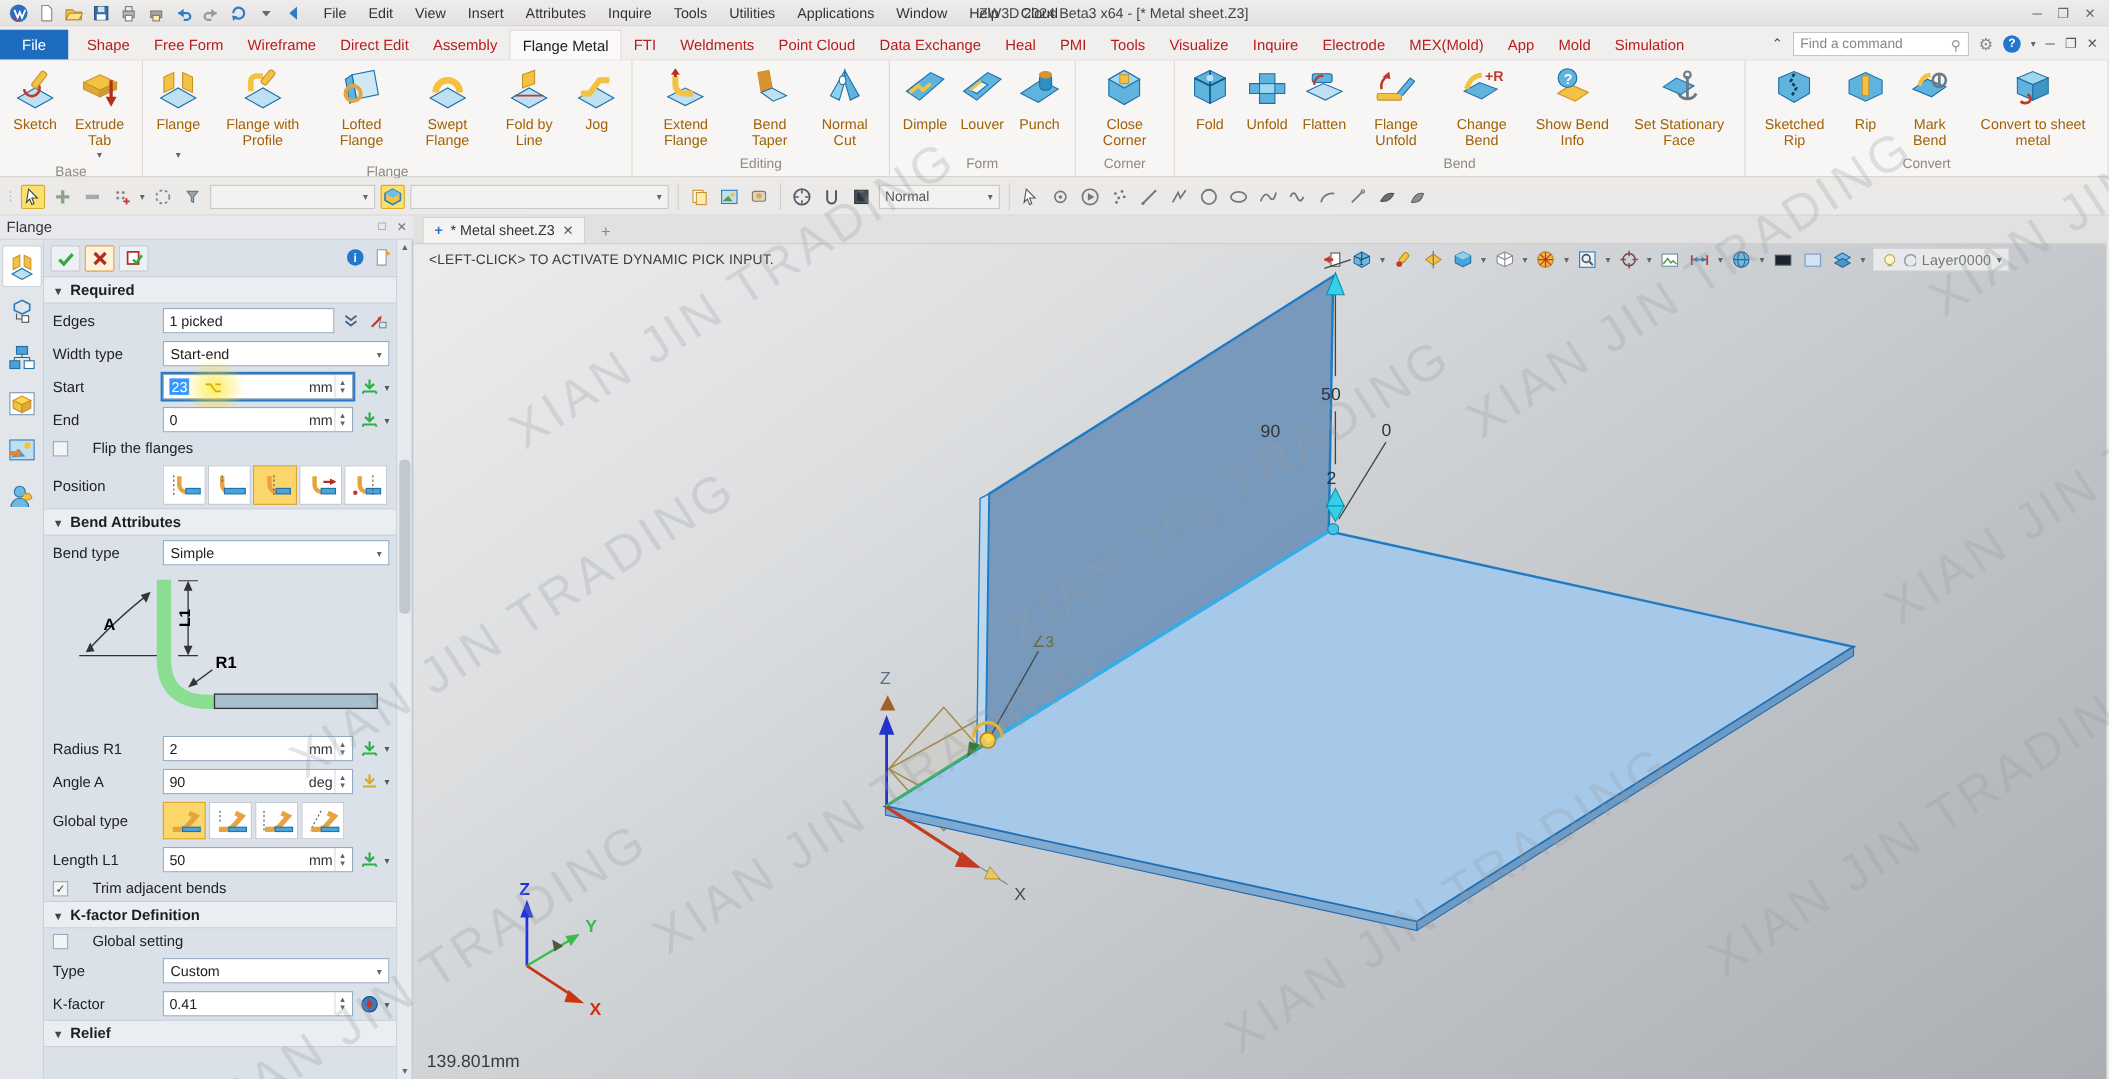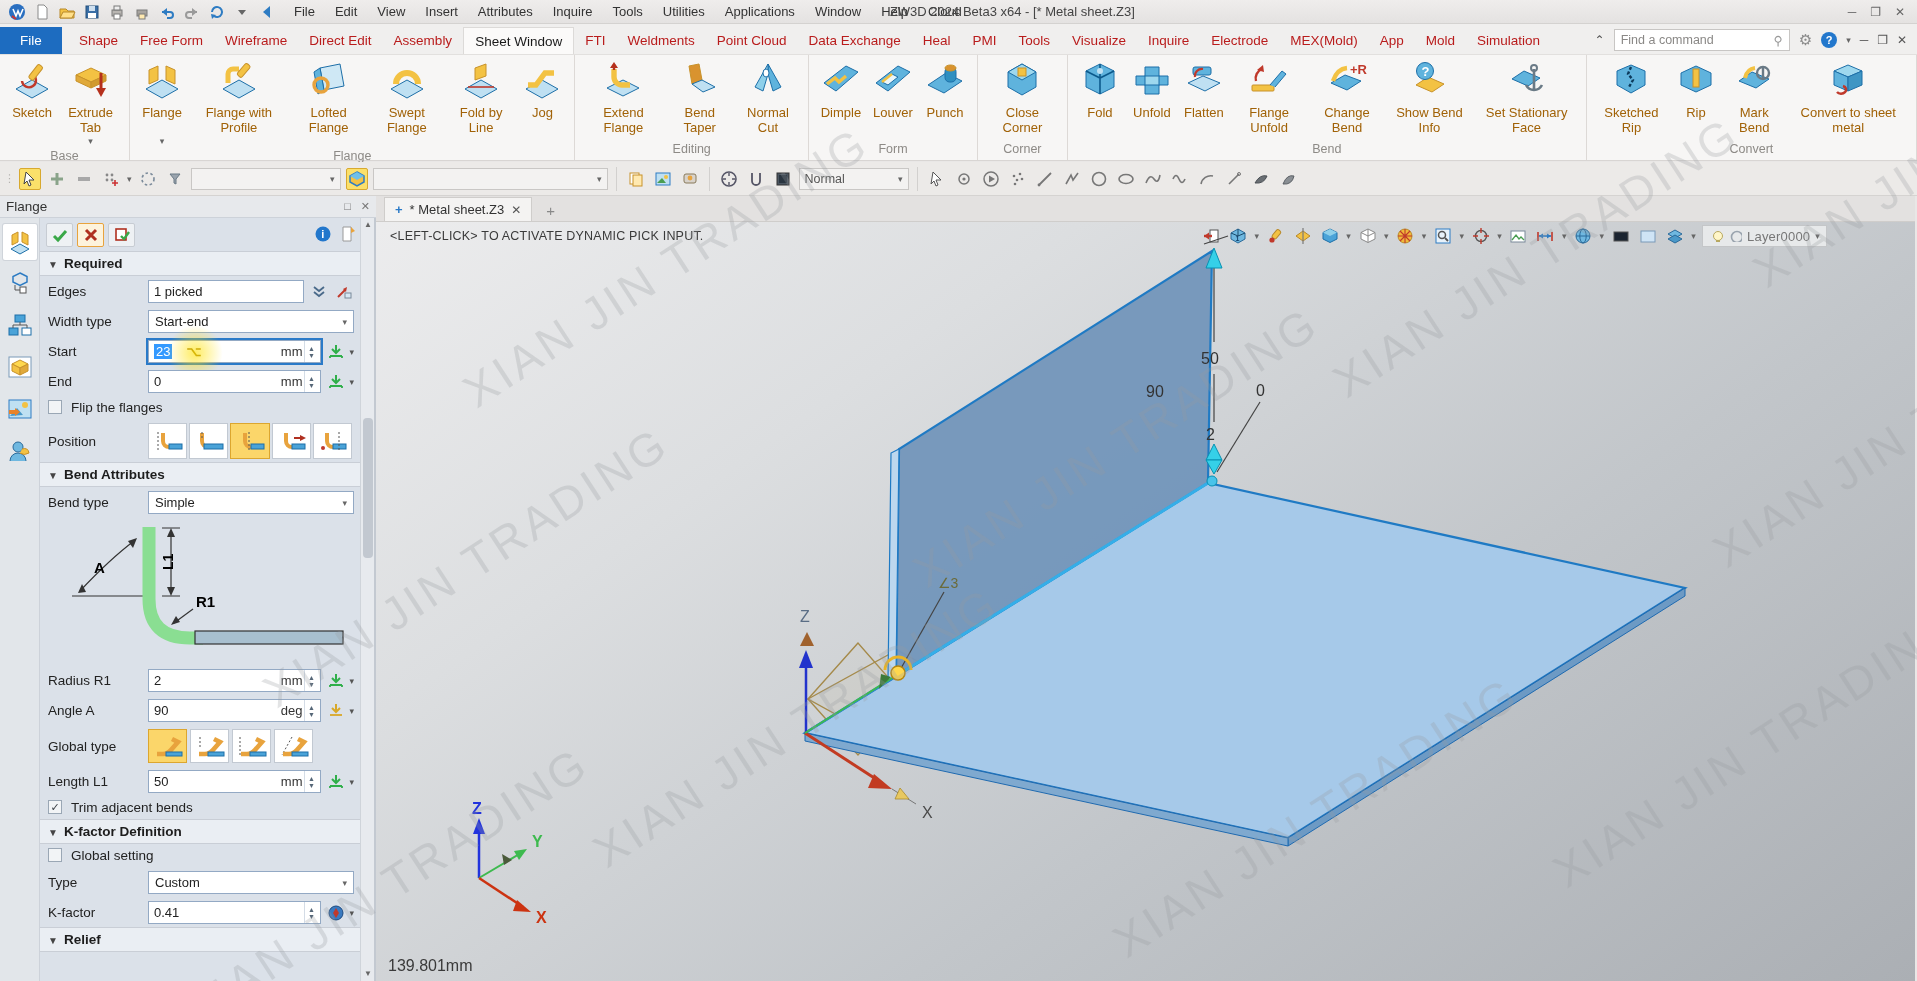--- a/index.html
+++ b/index.html
@@ -19,21 +19,21 @@
   .win-ctrls { margin-left:auto; display:flex; align-items:center; gap:14px; padding-right:12px; color:#666; font-size:12px; }
 
   
   .tabrow { position:absolute; left:0; top:24px; width:1917px; height:31px; background:#f0efee;
             display:flex; align-items:flex-end; border-bottom:1px solid #e2e0de; }
   .file-tab { width:62px; height:27px; background:#1d6cc0; color:#fff; text-align:center;
               line-height:27px; margin-right:6px; font-size:13.5px; }
   .rtab { padding:0 11px; height:27px; line-height:27px; color:#b91c1c; font-size:13.5px; white-space:nowrap; }
   .rtab.active { background:#fbfaf9; border:1px solid #dcdad8; border-bottom:none; color:#1a1a1a; }
   .tabrow-right { margin-left:auto; display:flex; align-items:center; gap:9px; padding:0 10px 3px 0; }
-  .cmd-search { width:176px; height:22px; background:#fff; border:1px solid #c8c6c4; display:flex; align-items:center;
+  .cmd-search { width:160px; height:22px; background:#fff; border:1px solid #c8c6c4; display:flex; align-items:center;
                 padding:0 6px; color:#8a8886; font-size:12.5px; justify-content:space-between; }
   .mini-ctl { color:#555; font-size:12px; }
 
   
   .ribbon { position:absolute; left:0; top:55px; width:1917px; height:106px; background:#f7f6f5;
             display:flex; border-bottom:1px solid #d8d5d3; }
   .rgroup { display:flex; flex-direction:column; border-right:1px solid #ddd9d6; }
   .rg-items { flex:1; display:flex; align-items:flex-start; padding:3px 6px 0 6px; }
   .rg-name { height:19px; line-height:17px; text-align:center; color:#8d8a86; font-size:12.5px; }
   .rbtn { display:flex; flex-direction:column; align-items:center; min-width:52px; padding:2px 5px; border-radius:2px; }
@@ -76,21 +76,21 @@
   .plab { width:100px; font-size:13.5px; color:#222; flex:none; }
   .pinput { flex:1; height:23px; background:#fff; border:1px solid #93a9c4; display:flex; align-items:center;
             padding:0 3px 0 5px; font-size:13px; position:relative; }
   .pinput .unit { margin-left:auto; color:#333; padding-right:2px; }
   .spin { width:13px; height:21px; display:flex; flex-direction:column; align-items:center; justify-content:center;
           color:#567; font-size:7px; line-height:7px; border-left:1px solid #d4dce6; }
   .pselect { flex:1; height:23px; background:#fff; border:1px solid #93a9c4; display:flex; align-items:center;
              justify-content:space-between; padding:0 6px; font-size:13px; }
   .gicon { width:20px; height:18px; margin-left:5px; display:flex; align-items:center; justify-content:center; }
   .mini-caret { color:#555; font-size:9px; margin-left:3px; }
-  .chkrow { display:flex; align-items:flex-start; gap:9px; padding:4px 8px; font-size:13.5px; }
+  .chkrow { display:flex; align-items:flex-end; gap:22px; padding:4px 8px; font-size:13.5px; }
   .chk { width:14px; height:14px; background:#f2f4f6; border:1px solid #9aa7b5; display:flex; align-items:center;
          justify-content:center; color:#3a3f45; font-size:11px; }
   .posbtn { width:42px; height:36px; background:#fff; border:1px solid #c2c9d2; margin-right:2px;
             display:flex; align-items:center; justify-content:center; }
   .posbtn.sel { background:#fbd66a; border:1px solid #dca62f; }
   .lenbtn { width:39px; height:34px; background:#fff; border:1px solid #c2c9d2; margin-right:3px;
             display:flex; align-items:center; justify-content:center; }
   .lenbtn.sel { background:#fbd66a; border:1px solid #dca62f; }
   .pscroll { position:absolute; right:0; top:22px; width:14px; height:763px; background:#e7eaee; border-left:1px solid #cfd4da; }
   .pscroll .arr { position:absolute; left:0; width:14px; height:14px; color:#666; font-size:8px; text-align:center; line-height:14px; }
@@ -216,21 +216,21 @@
 </div>
 
 <div class="tabrow">
   <div class="file-tab">File</div>
   <div id="ribbon-tabs" style="display:flex;">
       <div class="rtab">Shape</div>
       <div class="rtab">Free Form</div>
       <div class="rtab">Wireframe</div>
       <div class="rtab">Direct Edit</div>
       <div class="rtab">Assembly</div>
-      <div class="rtab active">Sheet Window</div>
+      <div class="rtab active">Flange Metal</div>
       <div class="rtab">FTI</div>
       <div class="rtab">Weldments</div>
       <div class="rtab">Point Cloud</div>
       <div class="rtab">Data Exchange</div>
       <div class="rtab">Heal</div>
       <div class="rtab">PMI</div>
       <div class="rtab">Tools</div>
       <div class="rtab">Visualize</div>
       <div class="rtab">Inquire</div>
       <div class="rtab">Electrode</div>

